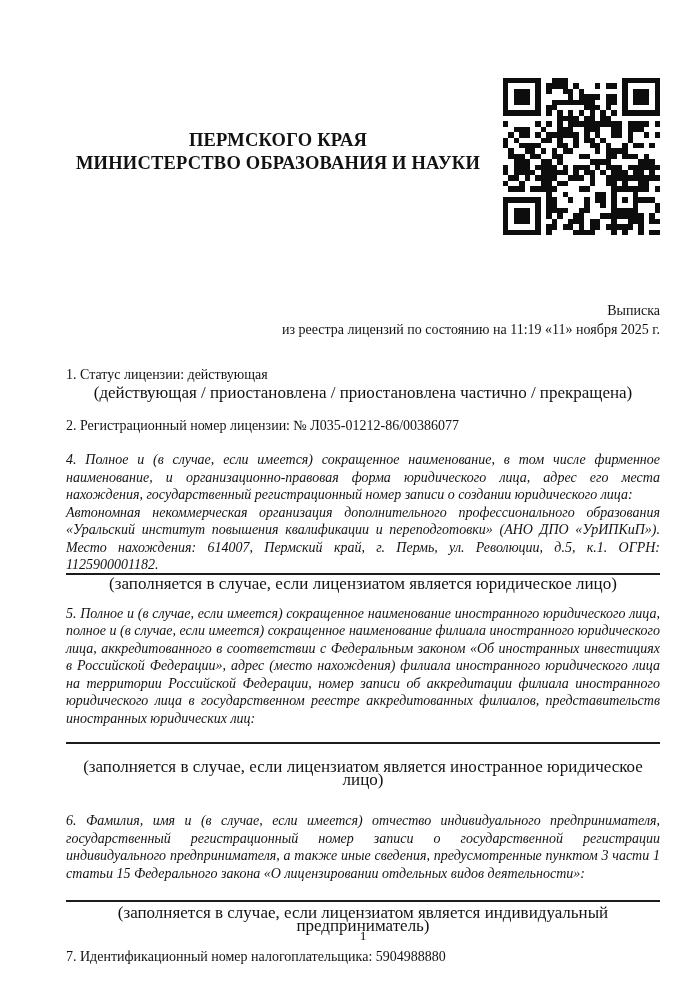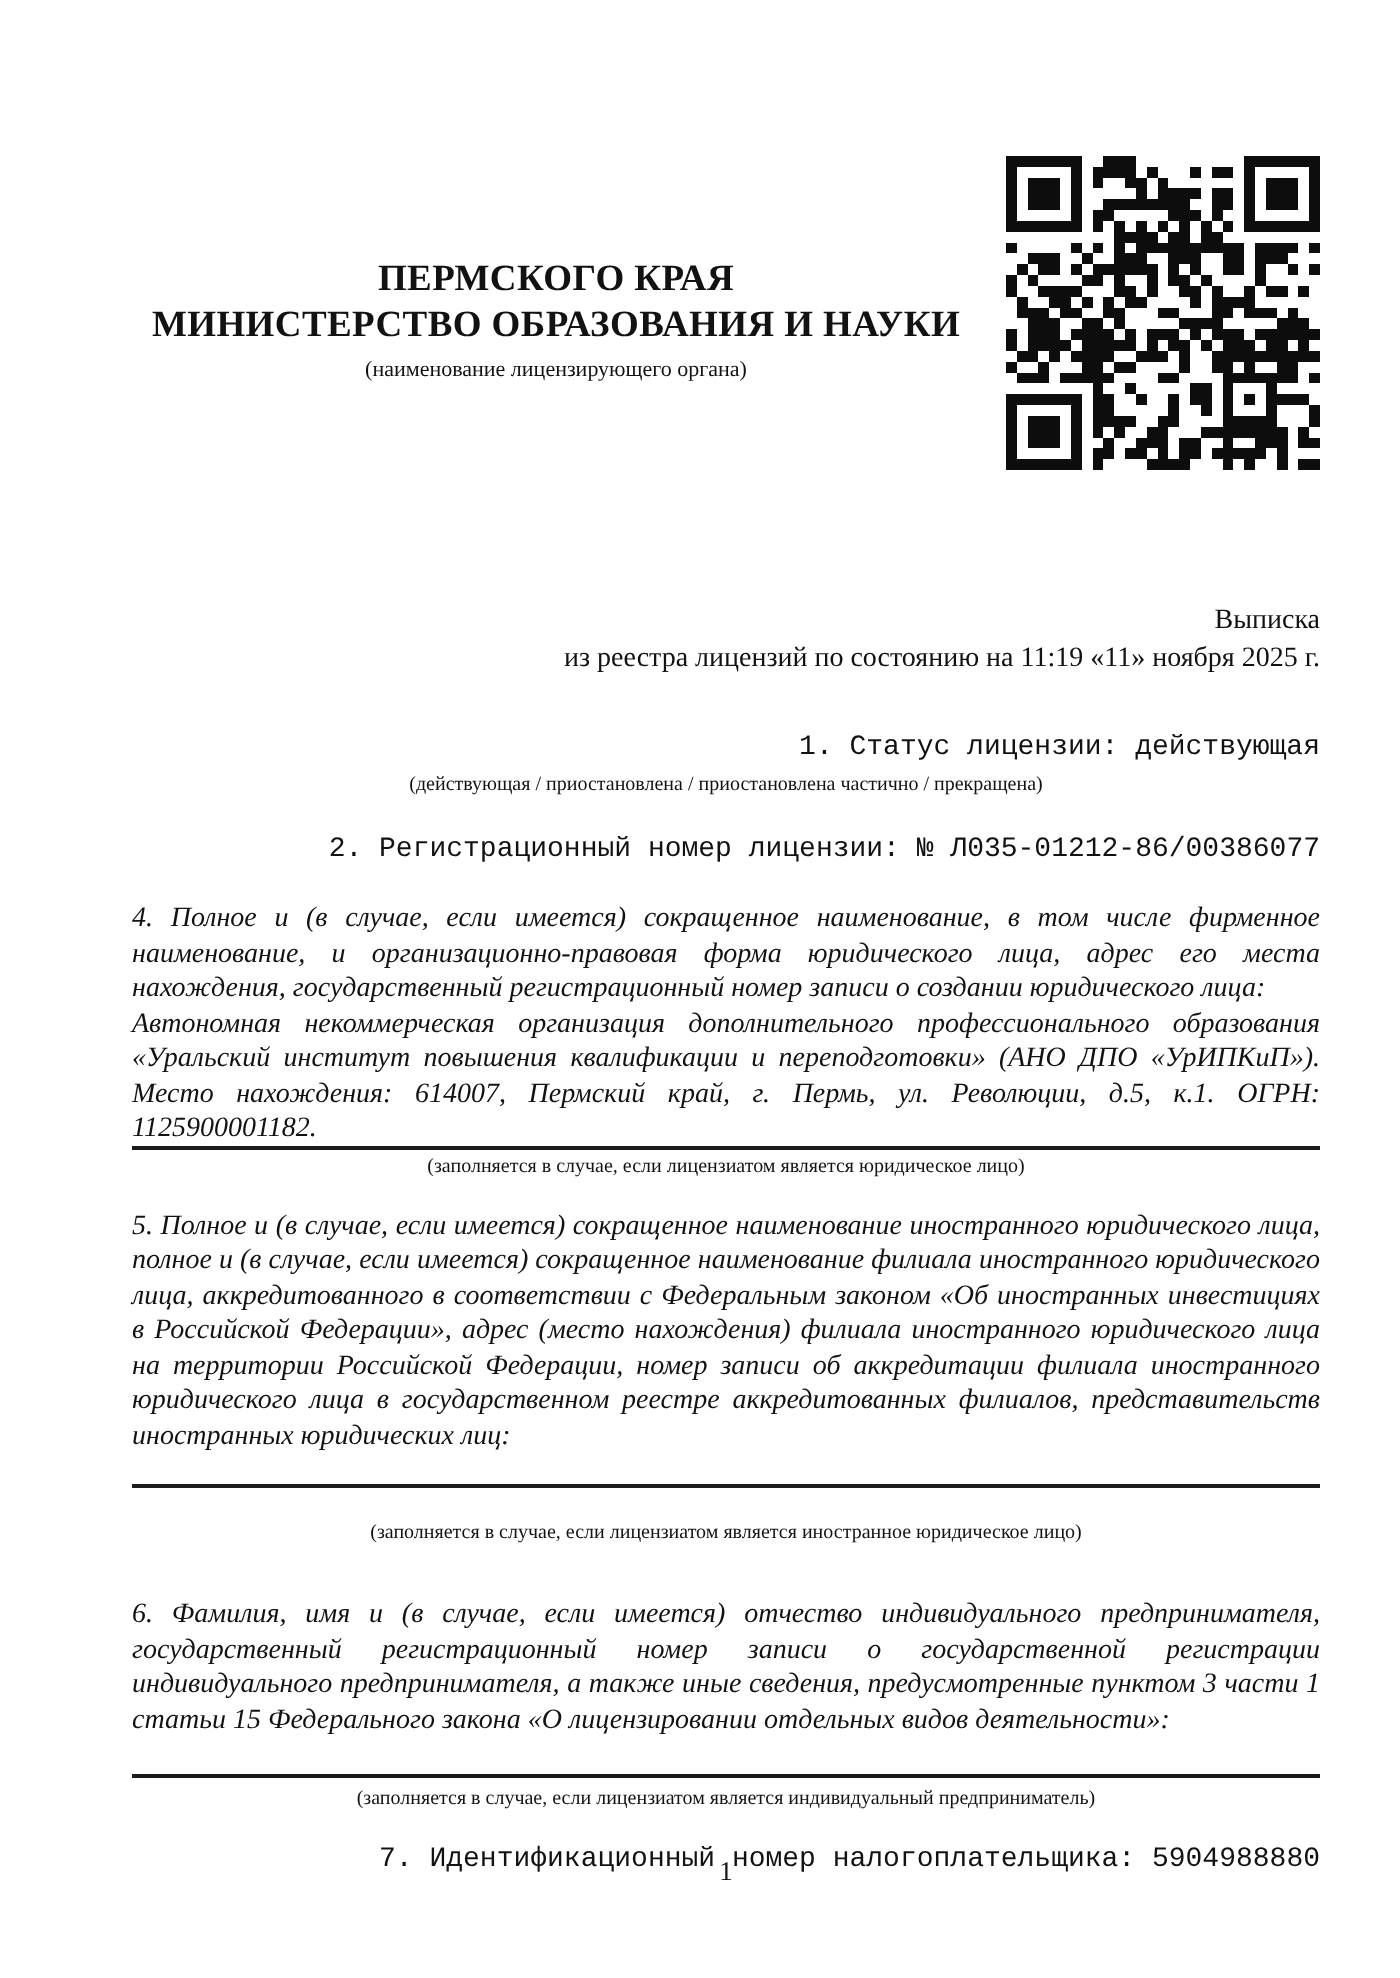--- a/index.html
+++ b/index.html
@@ -48,24 +48,24 @@
     line-height: 19px;
   }
   .content {
     position: absolute;
     left: 66px;
     top: 366px;
     width: 594px;
     font-size: 14px;
     line-height: 17.5px;
   }
-  .item-line { text-align: right; font-family: Liberation Mono, monospace; }
+  .item-line { text-align: left; }
   .para { text-align: justify; text-align-last: left; font-style: italic; }
   .small-caption {
-    font-size: 10px;
+    font-size: 17px;
     line-height: 13px;
     text-align: center;
   }
   .fill-line {
     border: none;
     border-top: 2px solid #1c1c1c;
     margin: 0;
     width: 594px;
     height: 0;
   }
@@ -545,21 +545,20 @@
           <rect x="25" y="28" width="1" height="1"></rect>
           <rect x="27" y="28" width="1" height="1"></rect>
           <rect x="28" y="28" width="1" height="1"></rect>
         </g>
       </svg>
     </div>
 
   <div class="header">
     <div class="ministry">ПЕРМСКОГО КРАЯ</div>
     <div class="ministry">МИНИСТЕРСТВО ОБРАЗОВАНИЯ И НАУКИ</div>
-    <div class="header-caption">(наименование лицензирующего органа)</div>
   </div>
 
   <div class="doc-title">
     <div>Выписка</div>
     <div>из реестра лицензий по состоянию на 11:19 «11» ноября 2025 г.</div>
   </div>
 
   <div class="content">
 
     <div class="item-line">1. Статус лицензии: действующая</div>

